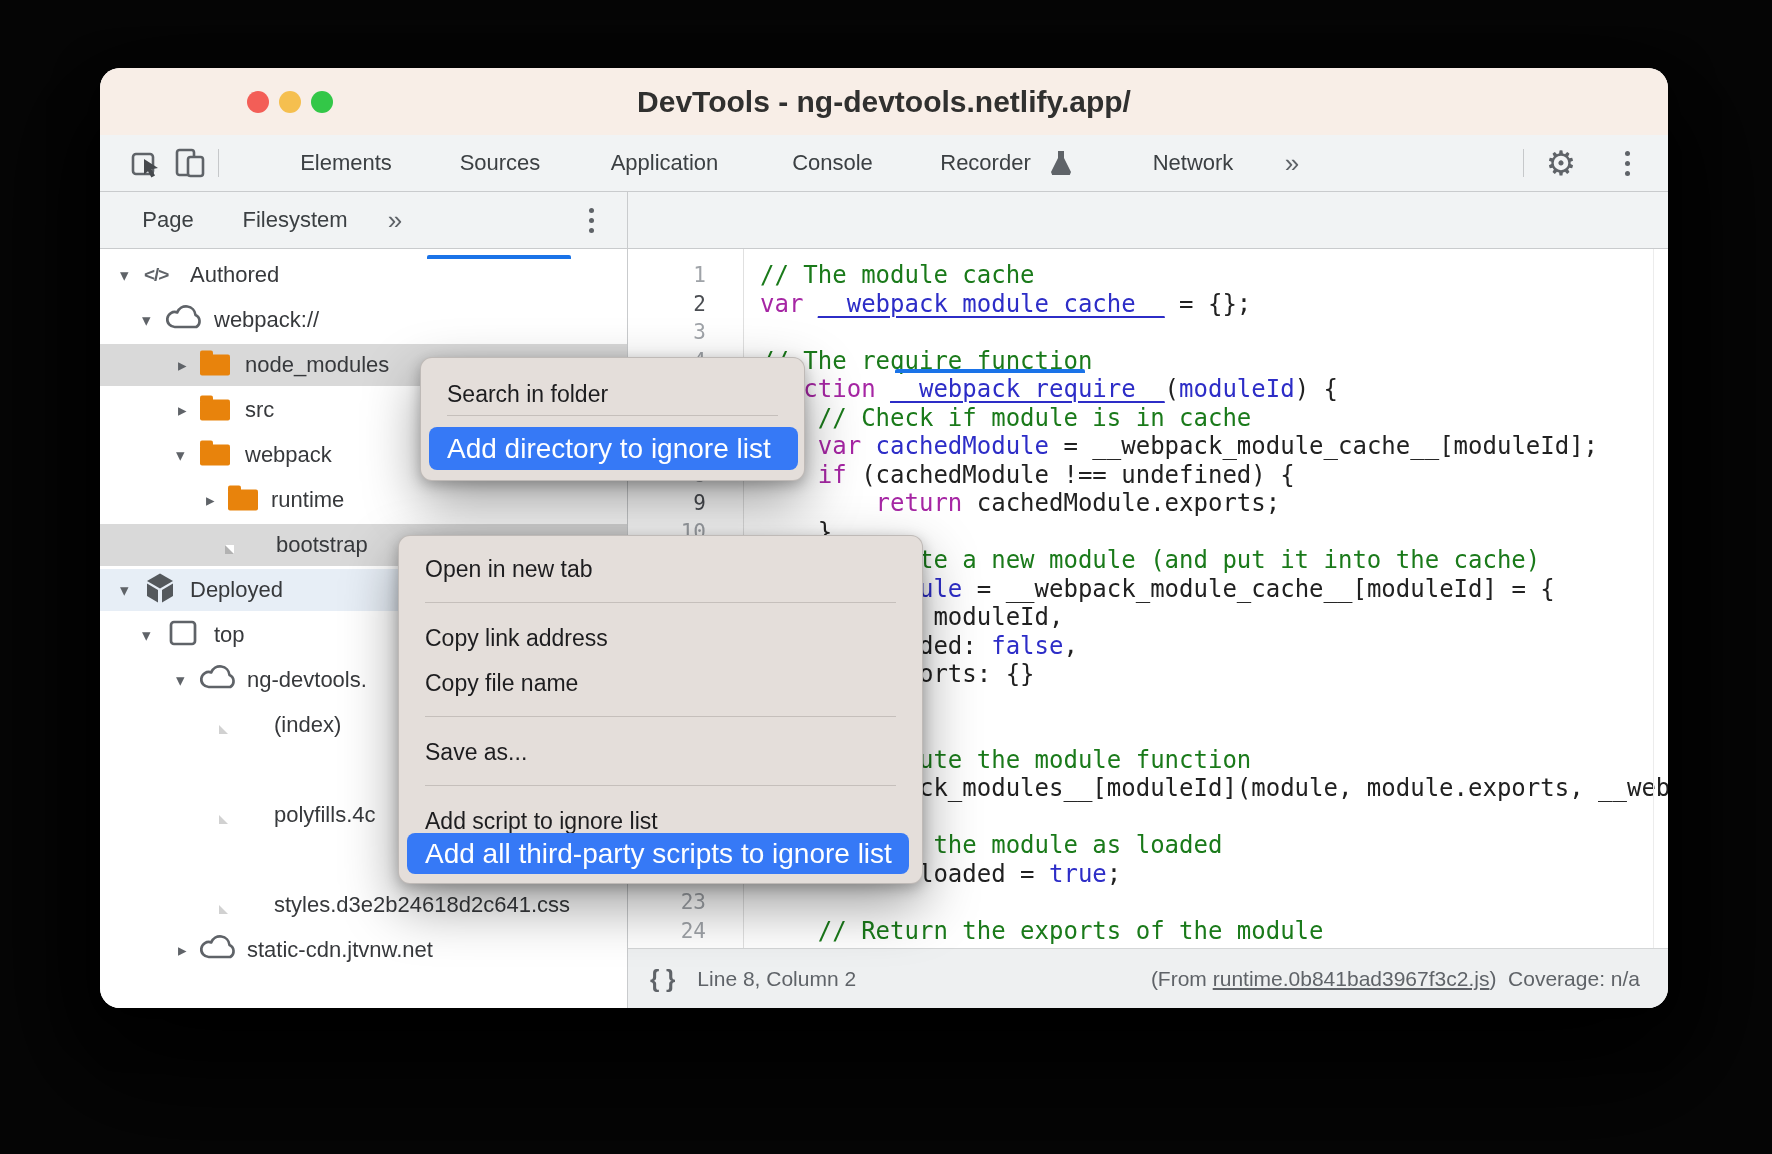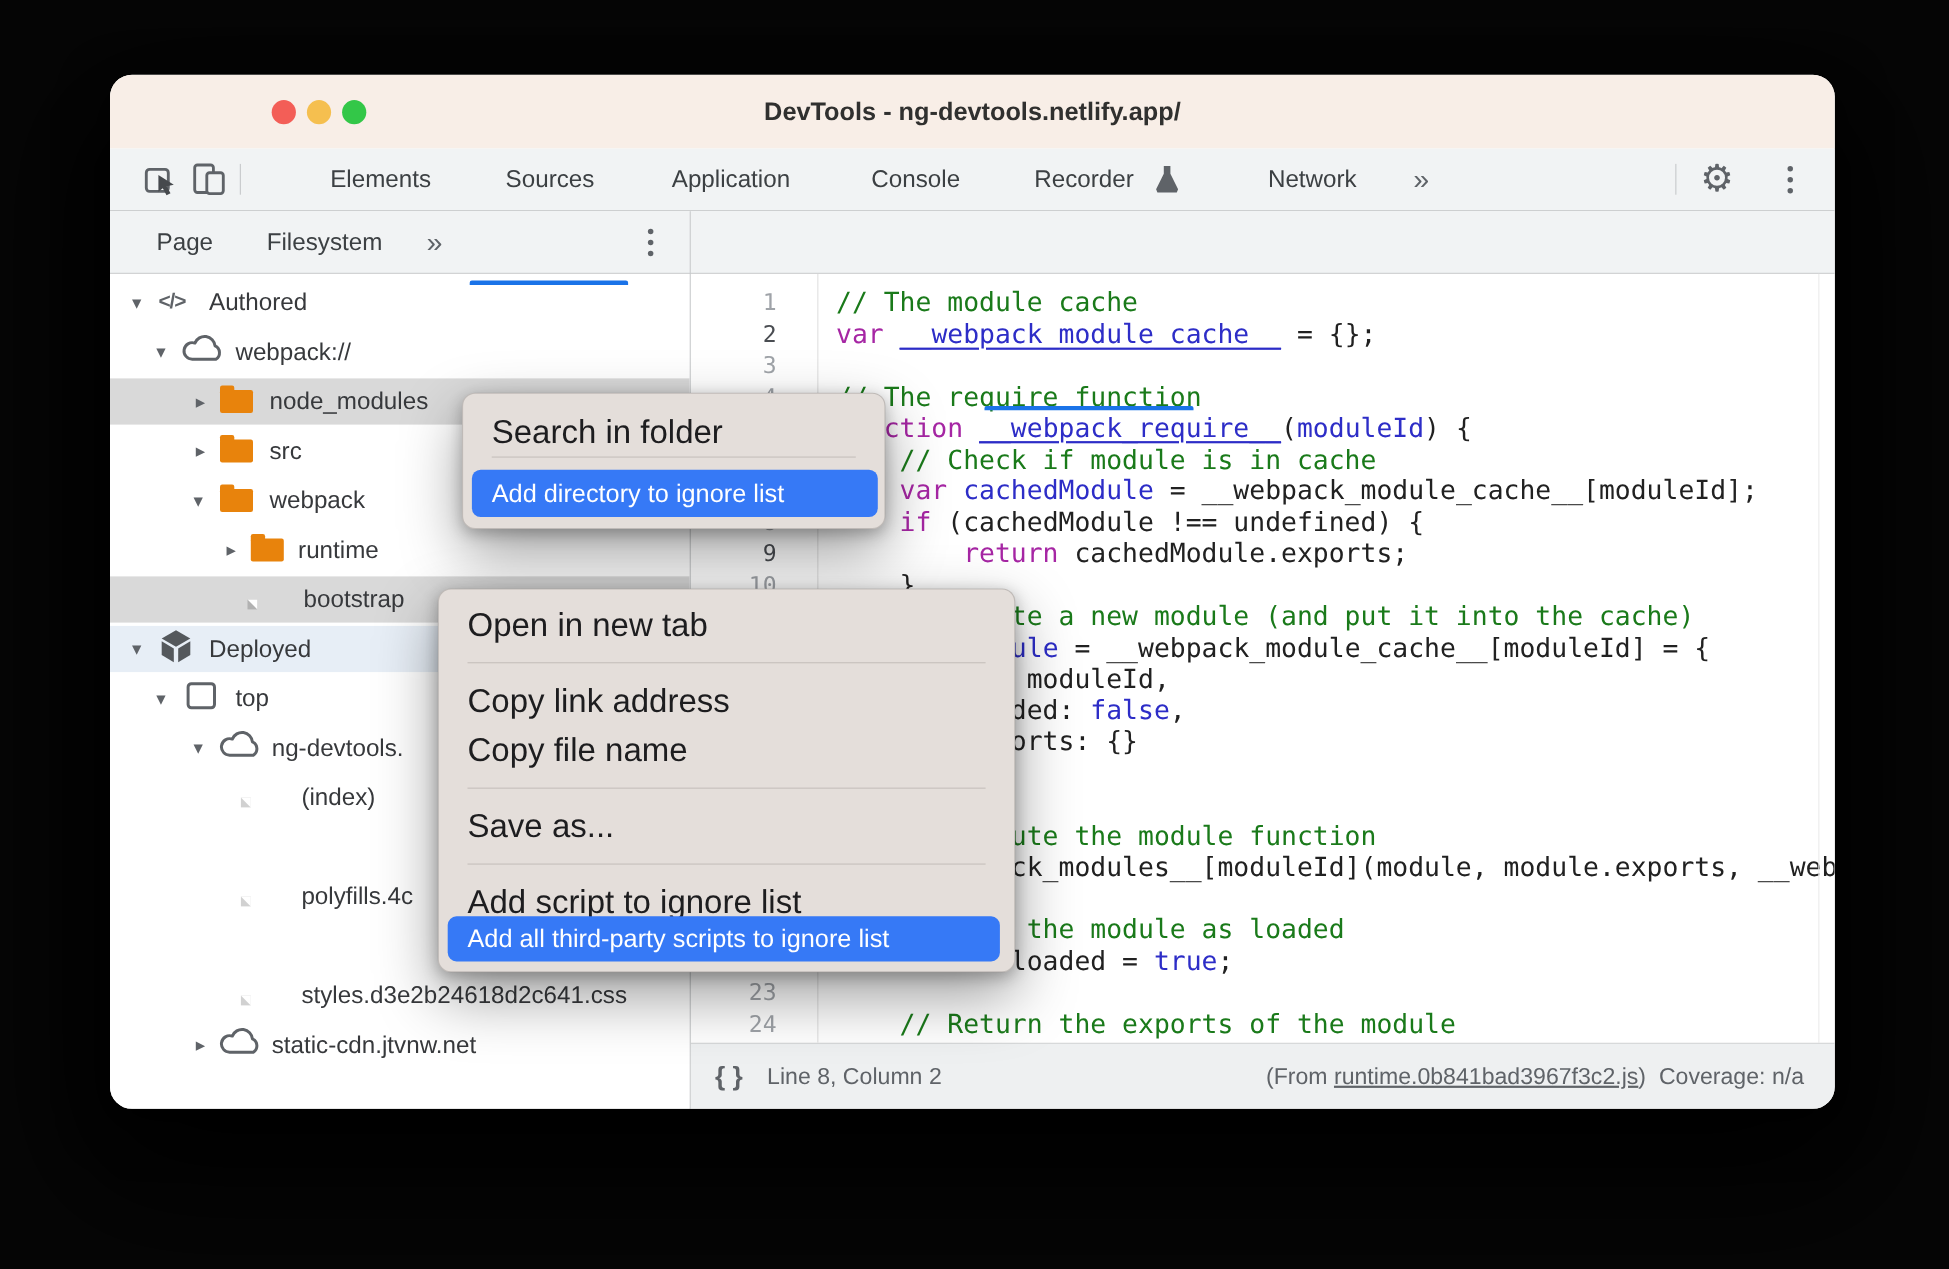--- a/index.html
+++ b/index.html
@@ -6,21 +6,21 @@
   body { background:#000; font-family:"Liberation Sans", sans-serif; }
   .stage { position:relative; width:1772px; height:1154px; background:#060606; overflow:hidden; }
   .window { position:absolute; left:100px; top:68px; width:1568px; height:940px;
             border-radius:20px; overflow:hidden; background:#fff;
             box-shadow:0 45px 120px 35px rgba(0,0,0,0.9), 0 12px 45px rgba(0,0,0,0.65); }
 
   
   .titlebar { position:absolute; left:0; top:0; width:100%; height:67px; background:#f8eee7; }
   .tl { position:absolute; top:23px; width:22px; height:22px; border-radius:50%; }
   .title { position:absolute; left:0; top:0; width:100%; height:67px; display:flex; align-items:center; justify-content:center;
-           font-size:23px; font-weight:700; color:#30302f; }
+           font-size:30px; font-weight:700; color:#30302f; }
 
   
   .toolbar { position:absolute; left:0; top:67px; width:100%; height:57px; background:#f1f3f4; border-bottom:1px solid #c9cbcd; }
   .tbtab { position:absolute; top:0; height:56px; display:flex; align-items:center; justify-content:center;
            font-size:22px; color:#3c4043; }
   .tbicon { position:absolute; top:0; height:56px; display:flex; align-items:center; justify-content:center; }
   .vsep { position:absolute; top:14px; width:1px; height:28px; background:#c6c8ca; }
   .underline { position:absolute; height:4px; background:#1a73e8; border-radius:2px 2px 0 0; z-index:3; }
   .gear { font-size:34px; color:#5f6368; line-height:1; }
   .kebab { display:flex; flex-direction:column; gap:5px; }
@@ -70,23 +70,23 @@
   .statusbar { position:absolute; left:528px; top:880px; width:1040px; height:60px; background:#eef0f1; border-top:1px solid #d4d6d7;
                font-size:21px; color:#5f6368; }
   .statusbar .left { position:absolute; left:22px; top:0; height:59px; display:flex; align-items:center; gap:22px; }
   .statusbar .right { position:absolute; right:28px; top:0; height:59px; display:flex; align-items:center; white-space:pre; }
   .curly { font-size:24px; font-weight:700; color:#5f6368; }
   .slink { text-decoration:underline; }
 
   
   .menu { position:absolute; background:#e4deda; border-radius:12px; border:1px solid rgba(0,0,0,0.16);
           box-shadow:0 22px 55px rgba(0,0,0,0.38), 0 4px 14px rgba(0,0,0,0.25); z-index:50; }
-  .mitem { position:absolute; left:26px; right:26px; height:40px; line-height:40px; font-size:30px; color:#1d1d1f; white-space:nowrap; }
+  .mitem { position:absolute; left:26px; right:26px; height:40px; line-height:40px; font-size:23px; color:#1d1d1f; white-space:nowrap; }
   .msep { position:absolute; left:26px; right:26px; height:1px; background:#c5bfbb; }
-  .mhl { position:absolute; background:#3679f6; border-radius:8px; color:#fff; font-size:23px; display:flex; align-items:center; white-space:nowrap; }
+  .mhl { position:absolute; background:#3679f6; border-radius:8px; color:#fff; font-size:28px; display:flex; align-items:center; white-space:nowrap; }
 </style>
 </head>
 <body>
 
 <div class="stage">
   <div class="window">
 
     <div class="titlebar">
       <span class="tl" style="left:147px; background:#f35e57;"></span>
       <span class="tl" style="left:179px; background:#f5bf4f;"></span>

